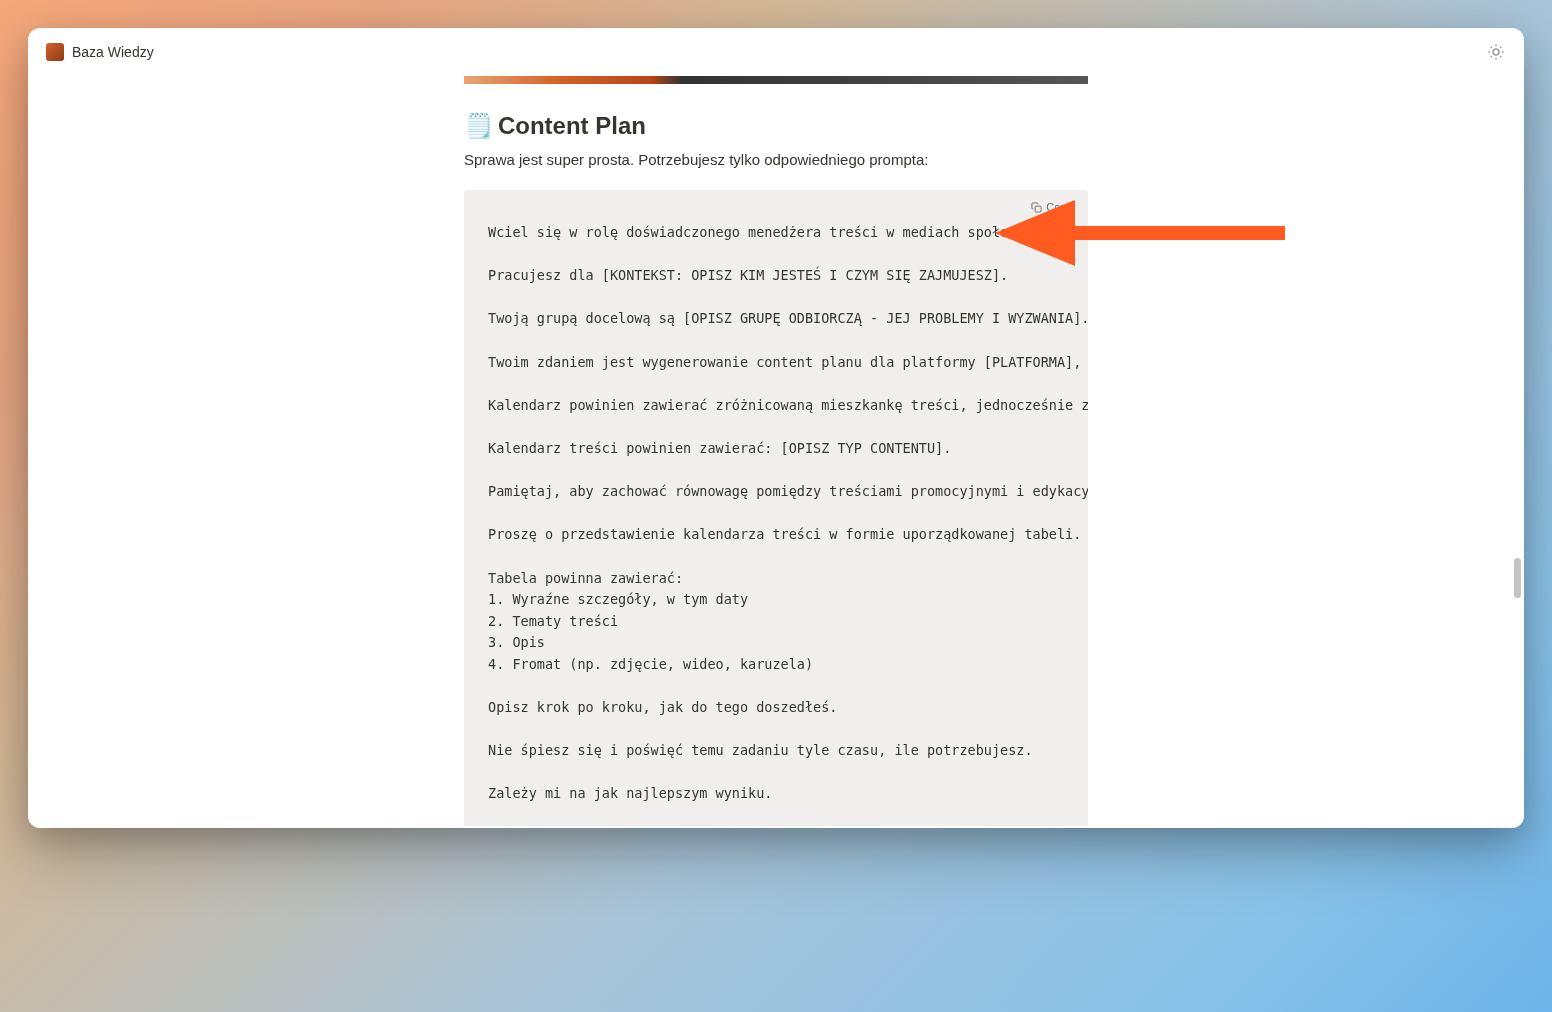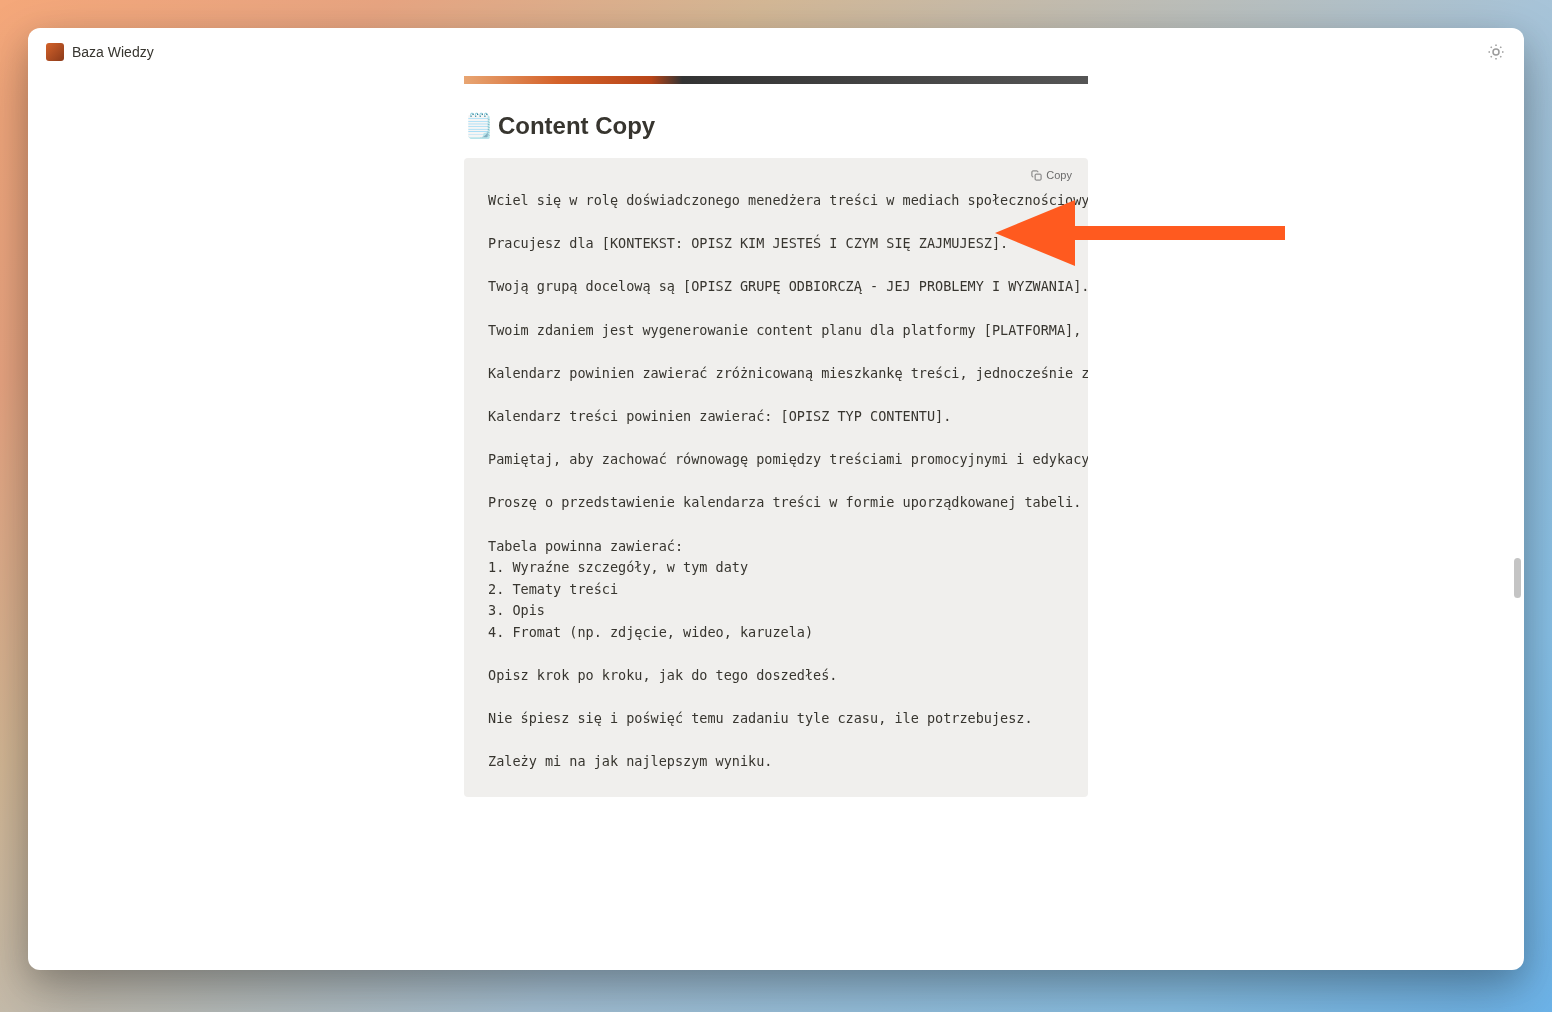--- a/index.html
+++ b/index.html
@@ -14,21 +14,21 @@
       min-height: 1012px;
       width: 1552px;
       padding: 28px;
       position: relative;
     }
 
     .window {
       background: #ffffff;
       border-radius: 12px;
       width: 100%;
-      height: 942px;
+      height: 800px;
       position: relative;
       overflow: hidden;
       box-shadow: 0 25px 60px rgba(0,0,0,0.25), 0 10px 30px rgba(0,0,0,0.15);
     }
 
     .header {
       display: flex;
       align-items: center;
       justify-content: space-between;
       padding: 14px 18px;
@@ -186,23 +186,24 @@
       </svg>
     </div>
   </div>
 
   <div class="content-area">
     <div class="article">
       <div class="banner-image"></div>
 
       <h1 class="page-title">
         <span class="emoji">🗒️</span>
-        <span>Content Copy</span>
+        <span>Content Plan</span>
       </h1>
 
+      <p class="description">Sprawa jest super prosta. Potrzebujesz tylko odpowiedniego prompta:</p>
 
       <div class="code-block-wrapper">
         <button class="copy-button">
           <svg class="copy-icon" viewBox="0 0 24 24" fill="none" stroke="currentColor" stroke-width="2">
             <rect x="9" y="9" width="13" height="13" rx="2" ry="2"></rect>
             <path d="M5 15H4a2 2 0 0 1-2-2V4a2 2 0 0 1 2-2h9a2 2 0 0 1 2 2v1"></path>
           </svg>
           <span>Copy</span>
         </button>
         <div class="code-block">Wciel się w rolę doświadczonego menedżera treści w mediach społecznościowych.

